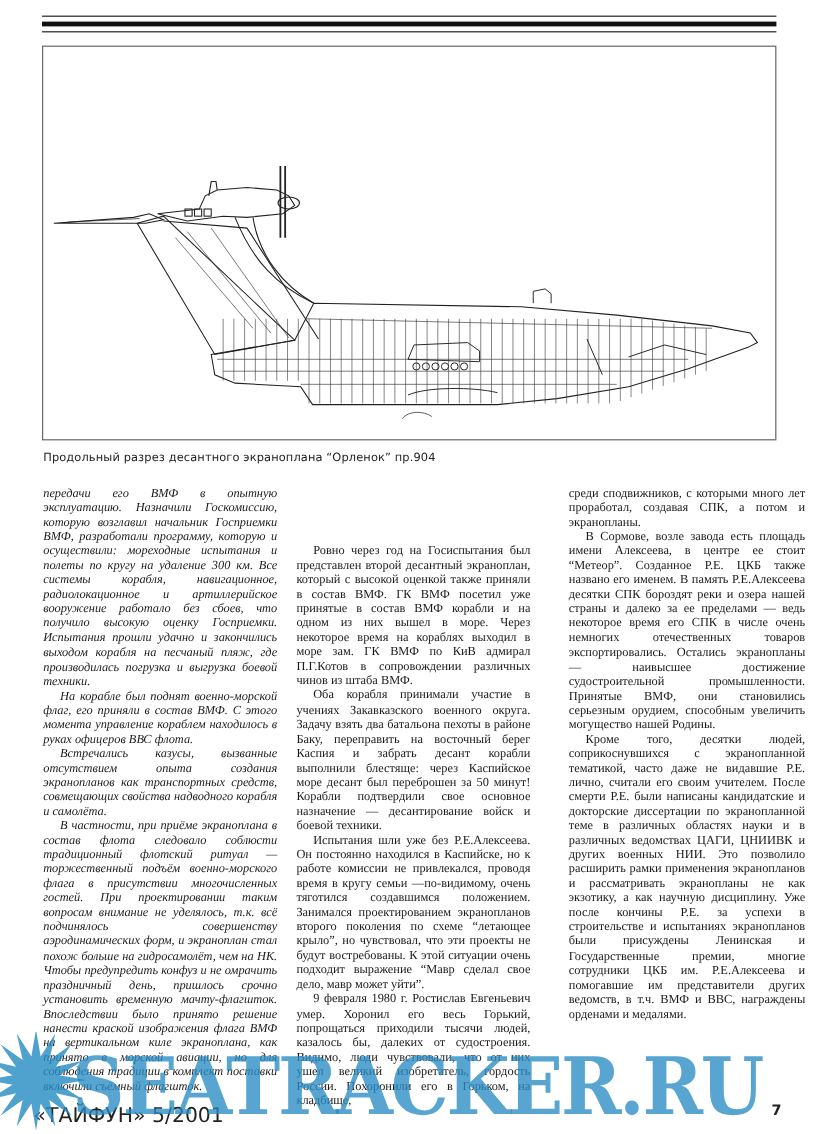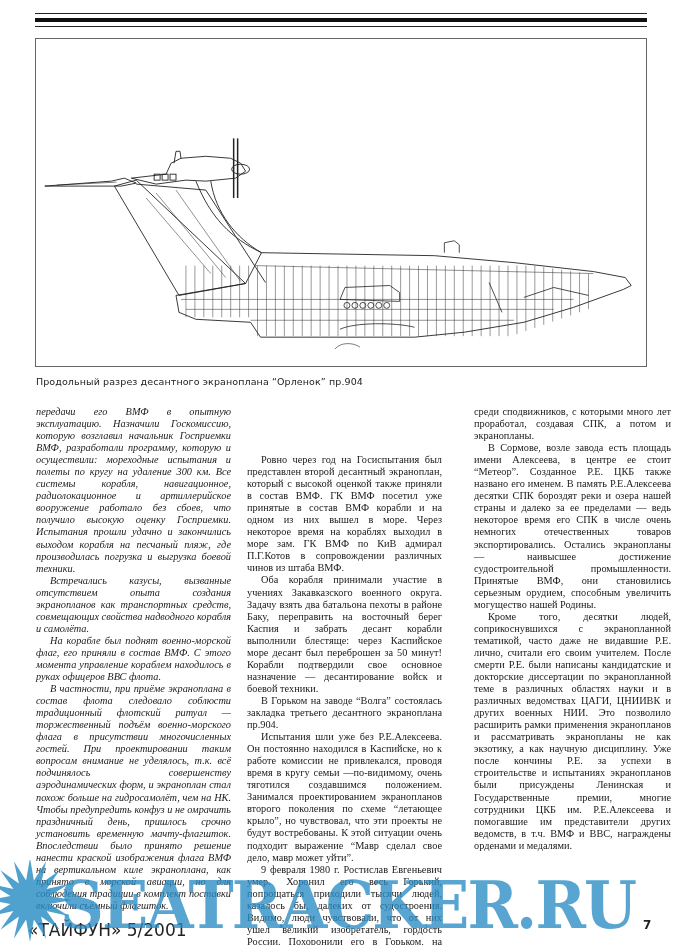--- a/index.html
+++ b/index.html
@@ -137,29 +137,28 @@
       <path d="M305 292 C320 285 360 285 380 290"></path>
       <path d="M300 312 C305 305 318 305 325 310" stroke-width="0.6"></path>
     </g>
   </svg>
 </div>
 
 <div class="caption">Продольный разрез десантного экраноплана “Орленок” пр.904</div>
 
 <div class="col col1">
   <p class="noindent">передачи его ВМФ в опытную эксплуатацию. Назначили Госкомиссию, которую возглавил начальник Госприемки ВМФ, разработали программу, которую и осуществили: мореходные испытания и полеты по кругу на удаление 300 км. Все системы корабля, навигационное, радиолокационное и артиллерийское вооружение работало без сбоев, что получило высокую оценку Госприемки. Испытания прошли удачно и закончились выходом корабля на песчаный пляж, где производилась погрузка и выгрузка боевой техники.</p>
+  <p>На корабле был поднят военно-морской флаг, его приняли в состав ВМФ. С этого момента управление кораблем находилось в руках офицеров ВВС флота.</p>
   <p>Встречались казусы, вызванные отсутствием опыта создания экранопланов как транспортных средств, совмещающих свойства надводного корабля и самолёта.</p>
-  <p>На корабле был поднят военно-морской флаг, его приняли в состав ВМФ. С этого момента управление кораблем находилось в руках офицеров ВВС флота.</p>
   <p>В частности, при приёме экраноплана в состав флота следовало соблюсти традиционный флотский ритуал — торжественный подъём военно-морского флага в присутствии многочисленных гостей. При проектировании таким вопросам внимание не уделялось, т.к. всё подчинялось совершенству аэродинамических форм, и экраноплан стал похож больше на гидросамолёт, чем на НК. Чтобы предупредить конфуз и не омрачить праздничный день, пришлось срочно установить временную мачту-флагшток. Впоследствии было принято решение нанести краской изображения флага ВМФ на вертикальном киле экраноплана, как принято в морской авиации, но для соблюдения традиции в комплект поставки включили съёмный флагшток.</p>
 </div>
 
 <div class="col col2">
   <p>Ровно через год на Госиспытания был представлен второй десантный экраноплан, который с высокой оценкой также приняли в состав ВМФ. ГК ВМФ посетил уже принятые в состав ВМФ корабли и на одном из них вышел в море. Через некоторое время на кораблях выходил в море зам. ГК ВМФ по КиВ адмирал П.Г.Котов в сопровождении различных чинов из штаба ВМФ.</p>
   <p>Оба корабля принимали участие в учениях Закавказского военного округа. Задачу взять два батальона пехоты в районе Баку, переправить на восточный берег Каспия и забрать десант корабли выполнили блестяще: через Каспийское море десант был переброшен за 50 минут! Корабли подтвердили свое основное назначение — десантирование войск и боевой техники.</p>
-  <p>В Горьком на заводе “Волга” состоялась закладка третьего десантного экраноплана пр.904.</p>
   <p>Испытания шли уже без Р.Е.Алексеева. Он постоянно находился в Каспийске, но к работе комиссии не привлекался, проводя время в кругу семьи —по-видимому, очень тяготился создавшимся положением. Занимался проектированием экранопланов второго поколения по схеме “летающее крыло”, но чувствовал, что эти проекты не будут востребованы. К этой ситуации очень подходит выражение “Мавр сделал свое дело, мавр может уйти”.</p>
   <p>9 февраля 1980 г. Ростислав Евгеньевич умер. Хоронил его весь Горький, попрощаться приходили тысячи людей, казалось бы, далеких от судостроения. Видимо, люди чувствовали, что от них ушел великий изобретатель, гордость России. Похоронили его в Горьком, на кладбище,</p>
 </div>
 
 <div class="col col3">
   <p class="noindent">среди сподвижников, с которыми много лет проработал, создавая СПК, а потом и экранопланы.</p>
   <p>В Сормове, возле завода есть площадь имени Алексеева, в центре ее стоит “Метеор”. Созданное Р.Е. ЦКБ также названо его именем. В память Р.Е.Алексеева десятки СПК бороздят реки и озера нашей страны и далеко за ее пределами — ведь некоторое время его СПК в числе очень немногих отечественных товаров экспортировались. Остались экранопланы — наивысшее достижение судостроительной промышленности. Принятые ВМФ, они становились серьезным орудием, способным увеличить могущество нашей Родины.</p>
   <p>Кроме того, десятки людей, соприкоснувшихся с экранопланной тематикой, часто даже не видавшие Р.Е. лично, считали его своим учителем. После смерти Р.Е. были написаны кандидатские и докторские диссертации по экранопланной теме в различных областях науки и в различных ведомствах ЦАГИ, ЦНИИВК и других военных НИИ. Это позволило расширить рамки применения экранопланов и рассматривать экранопланы не как экзотику, а как научную дисциплину. Уже после кончины Р.Е. за успехи в строительстве и испытаниях экранопланов были присуждены Ленинская и Государственные премии, многие сотрудники ЦКБ им. Р.Е.Алексеева и помогавшие им представители других ведомств, в т.ч. ВМФ и ВВС, награждены орденами и медалями.</p>
 </div>
 

